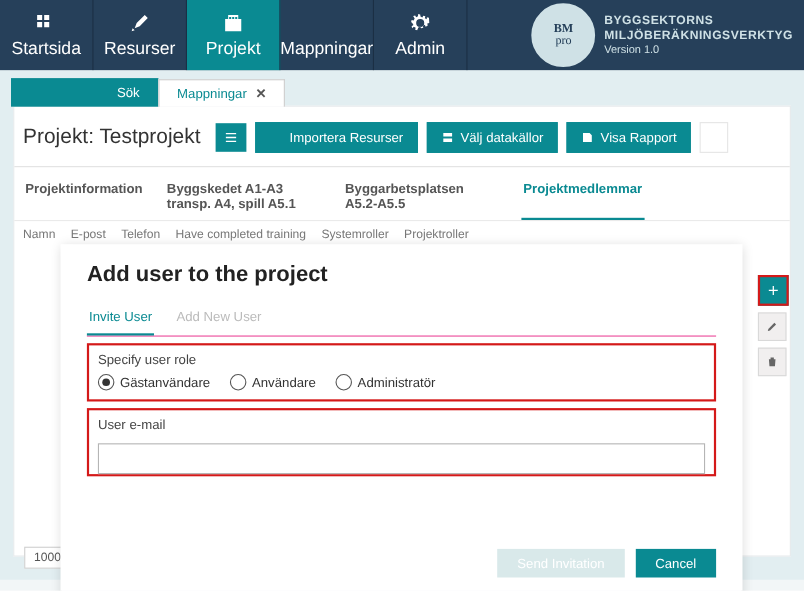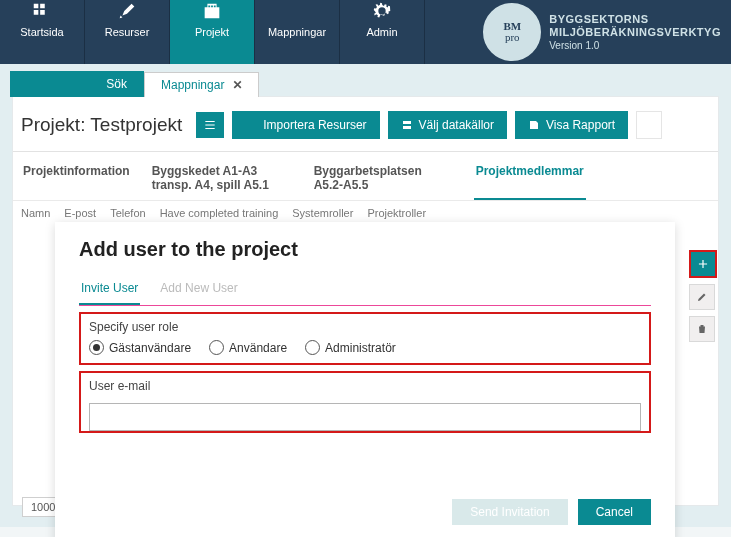--- a/index.html
+++ b/index.html
@@ -12,21 +12,21 @@
   --text:#333;
   --muted:#6b6b6b;
   --light-border:#dcdcdc;
   --btn-bg:#0d9aa3;
   --placeholder:#dfecec;
 }
 html,body{margin:0;padding:0;font-family:"Segoe UI",Arial,sans-serif;font-size:13px;color:var(--text);}
 body{width:731px;height:537px;background:#f2f6f7;overflow:hidden;position:relative;}
 
 .nav{height:64px;background:var(--nav);display:flex;align-items:stretch;color:#fff;}
-.nav-item{width:84px;display:flex;flex-direction:column;align-items:center;justify-content:flex-start;gap:4px;border-right:1px solid var(--nav-border);font-size:11px;cursor:pointer;}
+.nav-item{width:84px;display:flex;flex-direction:column;align-items:center;justify-content:center;gap:4px;border-right:1px solid var(--nav-border);font-size:16px;cursor:pointer;}
 .nav-item.active{background:var(--teal);}
 .nav-item svg{width:22px;height:22px;fill:#fff;}
 .nav-spacer{flex:1;display:flex;justify-content:flex-end;align-items:center;padding:0 10px 0 0;}
 .brand{display:flex;align-items:center;gap:8px;color:#cfe1e6;}
 .brand-logo{width:54px;height:54px;border-radius:50%;border:2px solid #cfe1e6;display:flex;flex-direction:column;align-items:center;justify-content:center;font-size:11px;line-height:11px;background:#cfe1e6;color:var(--nav);font-weight:700;font-family:Liberation Serif, serif;}
 .brand-text{font-size:10px;line-height:13px;}
 .brand-text .line1{font-weight:700;letter-spacing:0.5px;font-size:11px;}
 
 .pane{background:var(--pane);height:463px;padding-top:0;position:relative;}
 

